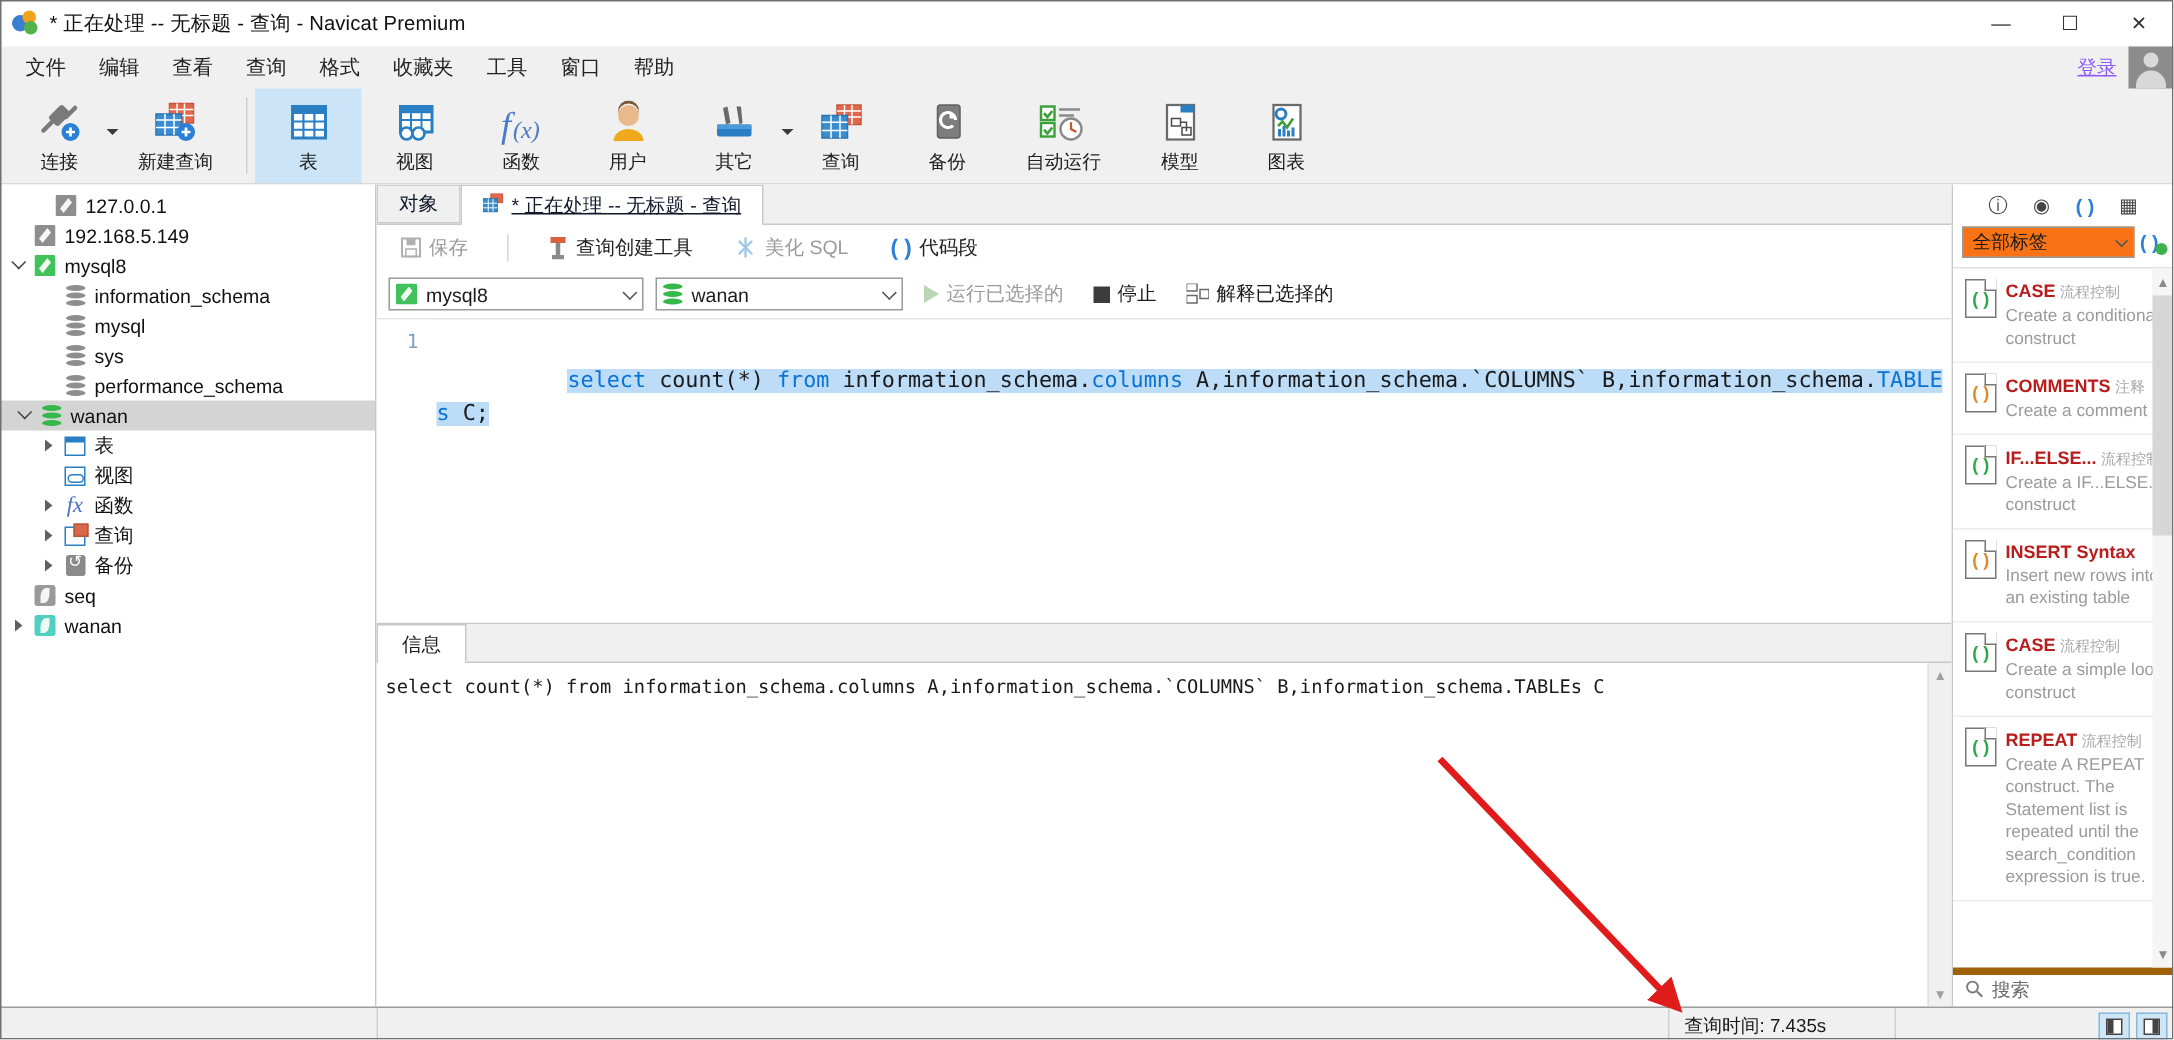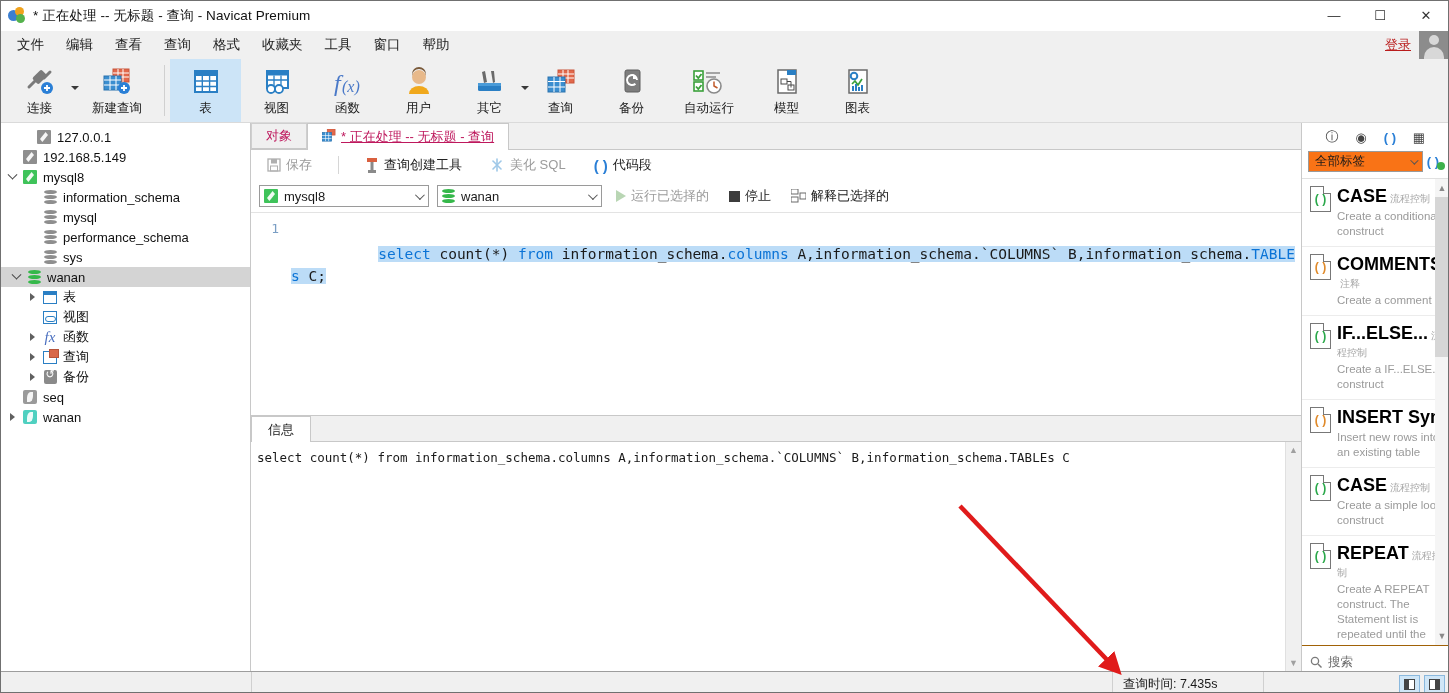--- a/index.html
+++ b/index.html
@@ -38,21 +38,21 @@
   
   .menubar {
     height: 28px; background: #f0f0f0; display: flex; align-items: center;
     padding-left: 6px; position: relative;
   }
   .menu-item { padding: 4px 11px; font-size: 13.5px; color: #222; }
   .login-area {
     position: absolute; right: 0; top: 0; height: 28px;
     display: flex; align-items: center; gap: 6px;
   }
-  .login-text { font-size: 13px; color: #b91c1c; text-decoration: underline; padding-right: 2px;}
+  .login-text { font-size: 13px; color: #8b5cf6; text-decoration: underline; padding-right: 2px;}
   .avatar {
     width: 30px; height: 28px; background: #8c8c8c;
     position: relative; overflow: hidden;
   }
   .avatar::before {
     content: ""; position: absolute; width: 10px; height: 10px; border-radius: 50%;
     background: #d8d8d8; left: 10px; top: 4px;
   }
   .avatar::after {
     content: ""; position: absolute; width: 20px; height: 13px; border-radius: 10px 10px 0 0;
@@ -129,21 +129,21 @@
   .ic-leaf::after{content:"";position:absolute;left:4px;top:2px;width:6px;height:10px;background:#fff;
     border-radius:60% 0 60% 0; opacity:.9;}
 
   
   .center-pane { flex: 1; display: flex; flex-direction: column; background: #fff;
     border-right: 1px solid #c8c8c8; overflow: hidden; }
 
   .tabstrip { height: 27px; background: #f0f0f0; display: flex; align-items: flex-end;
     border-bottom: 1px solid #c8c8c8; }
   .tab { height: 26px; display: flex; align-items: center; gap: 5px; padding: 0 14px;
-    font-size: 13px; color: #be185d; border: 1px solid transparent; border-bottom: none; }
+    font-size: 13px; color: #0f172a; border: 1px solid transparent; border-bottom: none; }
   .tab.inactive { background: #f0f0f0; border-color: #cfcfcf; border-bottom: 1px solid #c8c8c8; }
   .tab.active { background: #ffffff; border-color: #c8c8c8; height: 27px; margin-bottom: -1px; }
   .tab .tab-label { text-decoration: none; }
   .tab.active .tab-label { text-decoration: underline; }
 
   .qtoolbar { height: 30px; background: #ffffff; display: flex; align-items: center;
     padding-left: 8px; gap: 12px; }
   .qt-btn { display: flex; align-items: center; gap: 5px; padding: 3px 8px; font-size: 13px;
     color: #222; }
   .qt-btn.disabled { color: #9b9b9b; }
@@ -200,24 +200,24 @@
     background:#3db14b; border-radius:50%;}
   .snip-list { flex: 1; overflow: hidden; position: relative; border-top: 1px solid #e0e0e0;}
   .snip-item { display: flex; gap: 6px; padding: 7px 6px 7px 8px; border-bottom: 1px solid #ececec; }
   .snip-doc { width: 21px; height: 26px; flex: 0 0 21px; border: 1.4px solid #777; background:#fff;
     position: relative; display:flex; align-items:center; justify-content:center; font-size: 12px;
     font-weight: bold; }
   .snip-doc::before { content:""; position:absolute; right:-1px; top:-1px; width:7px;height:7px;
     background:#fff; border-left:1.4px solid #777; border-bottom:1.4px solid #777;
     transform: rotate(0deg);}
   .snip-meta { flex: 1; min-width: 0; }
-  .snip-title { font-size: 18px; font-weight: bold; color: #000000; white-space: nowrap; }
+  .snip-title { font-size: 12px; font-weight: bold; color: #b91c1c; white-space: nowrap; }
   .snip-tag { font-size: 10px; color: #a8a8a8; font-weight: normal; padding-left: 3px;}
   .snip-desc { font-size: 11.5px; color: #9a9a9a; line-height: 15px; margin-top: 2px; }
-  .snip-search { height: 26px; border-top: 1px solid #a16207; display: flex; align-items: flex-end;
+  .snip-search { height: 26px; border-top: 5px solid #a16207; display: flex; align-items: center;
     gap: 6px; padding-left: 8px; font-size: 12.5px; color: #6a6a6a; background:#fff;}
   .snip-vscroll { position: absolute; right: 0; top: 0; width: 14px; height: 100%; background: #f5f5f5;}
   .snip-thumb { position: absolute; right: 0; top: 18px; width: 14px; height: 160px; background: #d6d6d6;}
   .snip-va { position:absolute; right:0; width:14px; height:18px; display:flex;align-items:center;
     justify-content:center; color:#8a8a8a; font-size:9px; background:#f5f5f5;}
 
   
   .statusbar { height: 25px; background: #f0f0f0; border-top: 1px solid #9d9d9d;
     display: flex; align-items: center; position: relative; }
   .sb-cell { height: 25px; display: flex; align-items: center; padding: 0 10px; font-size: 12.5px;}
@@ -504,33 +504,33 @@
 
       <div class="tnode" style="padding-left:24px">
         <span class="tw"></span>
         <span class="ticon">
             <span class="ic-db">
               <i></i>
               <i></i>
               <i></i>
             </span>
           </span>
-        <span class="tlabel">performance_schema</span>
+        <span class="tlabel">sys</span>
       </div>
 
       <div class="tnode" style="padding-left:24px">
         <span class="tw"></span>
         <span class="ticon">
             <span class="ic-db">
               <i></i>
               <i></i>
               <i></i>
             </span>
           </span>
-        <span class="tlabel">sys</span>
+        <span class="tlabel">performance_schema</span>
       </div>
 
       <div class="tnode selected" style="padding-left:8px">
         <span class="tw">
             <span class="chev open"></span>
           </span>
         <span class="ticon">
             <span class="ic-db green">
               <i></i>
               <i></i>

